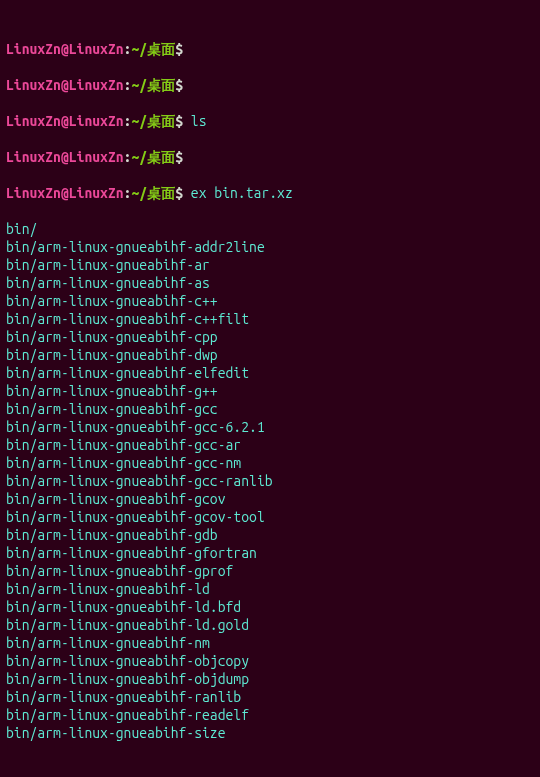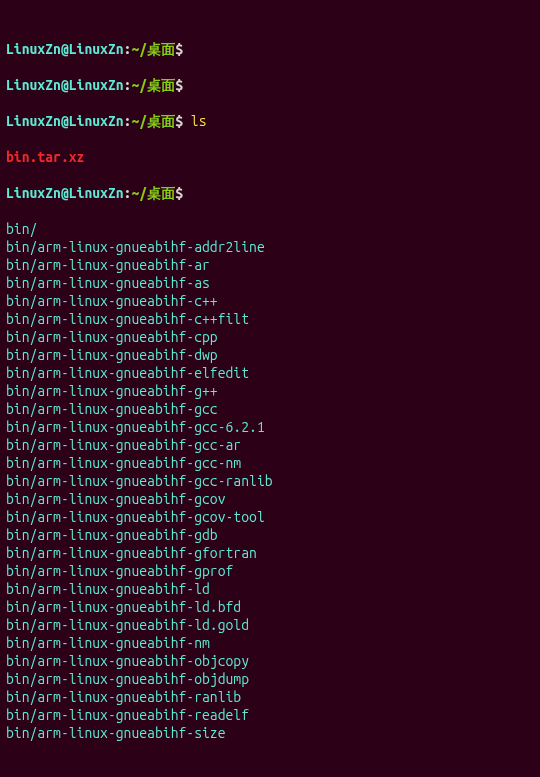--- a/index.html
+++ b/index.html
@@ -11,36 +11,36 @@
     font-family: "Ubuntu Mono", "Consolas", "Liberation Mono", monospace;
     font-size: 14px;
     line-height: 18px;
     color: #d3d7cf;
     overflow: hidden;
   }
   .terminal {
     padding: 4px 6px;
     white-space: pre;
   }
-  .user   { color: #5eead4; font-weight: bold; }
+  .user   { color: #ec4899; font-weight: bold; }
   .colon  { color: #d3d7cf; font-weight: bold; }
   .path   { color: #84cc16; font-weight: bold; }
   .dollar { color: #d3d7cf; font-weight: bold; }
-  .cmd    { color: #fde047; }
+  .cmd    { color: #5eead4; }
   .out    { color: #5eead4; }
   .file-archive { color: #ef2929; font-weight: bold; }
   .line { display: block; }
 </style>
 </head>
 <body>
 
 <div class="terminal">
 
 <span class="line"><span class="user">LinuxZn@LinuxZn</span><span class="colon">:</span><span class="path">~/桌面</span><span class="dollar">$</span> <span class="cmd"></span></span>
 <span class="line"><span class="user">LinuxZn@LinuxZn</span><span class="colon">:</span><span class="path">~/桌面</span><span class="dollar">$</span> <span class="cmd"></span></span>
 <span class="line"><span class="user">LinuxZn@LinuxZn</span><span class="colon">:</span><span class="path">~/桌面</span><span class="dollar">$</span> <span class="cmd">ls</span></span>
-<span class="line"><span class="file-archive">bin.tar.xz</span></span>
 <span class="line"><span class="user">LinuxZn@LinuxZn</span><span class="colon">:</span><span class="path">~/桌面</span><span class="dollar">$</span> <span class="cmd"></span></span>
+<span class="line"><span class="user">LinuxZn@LinuxZn</span><span class="colon">:</span><span class="path">~/桌面</span><span class="dollar">$</span> <span class="cmd">ex bin.tar.xz</span></span>
 <span id="extract-block"><span class="line out">bin/</span><span class="line out">bin/arm-linux-gnueabihf-addr2line</span><span class="line out">bin/arm-linux-gnueabihf-ar</span><span class="line out">bin/arm-linux-gnueabihf-as</span><span class="line out">bin/arm-linux-gnueabihf-c++</span><span class="line out">bin/arm-linux-gnueabihf-c++filt</span><span class="line out">bin/arm-linux-gnueabihf-cpp</span><span class="line out">bin/arm-linux-gnueabihf-dwp</span><span class="line out">bin/arm-linux-gnueabihf-elfedit</span><span class="line out">bin/arm-linux-gnueabihf-g++</span><span class="line out">bin/arm-linux-gnueabihf-gcc</span><span class="line out">bin/arm-linux-gnueabihf-gcc-6.2.1</span><span class="line out">bin/arm-linux-gnueabihf-gcc-ar</span><span class="line out">bin/arm-linux-gnueabihf-gcc-nm</span><span class="line out">bin/arm-linux-gnueabihf-gcc-ranlib</span><span class="line out">bin/arm-linux-gnueabihf-gcov</span><span class="line out">bin/arm-linux-gnueabihf-gcov-tool</span><span class="line out">bin/arm-linux-gnueabihf-gdb</span><span class="line out">bin/arm-linux-gnueabihf-gfortran</span><span class="line out">bin/arm-linux-gnueabihf-gprof</span><span class="line out">bin/arm-linux-gnueabihf-ld</span><span class="line out">bin/arm-linux-gnueabihf-ld.bfd</span><span class="line out">bin/arm-linux-gnueabihf-ld.gold</span><span class="line out">bin/arm-linux-gnueabihf-nm</span><span class="line out">bin/arm-linux-gnueabihf-objcopy</span><span class="line out">bin/arm-linux-gnueabihf-objdump</span><span class="line out">bin/arm-linux-gnueabihf-ranlib</span><span class="line out">bin/arm-linux-gnueabihf-readelf</span><span class="line out">bin/arm-linux-gnueabihf-size</span></span>
 
 
 
 </div>
 
 </body></html>

